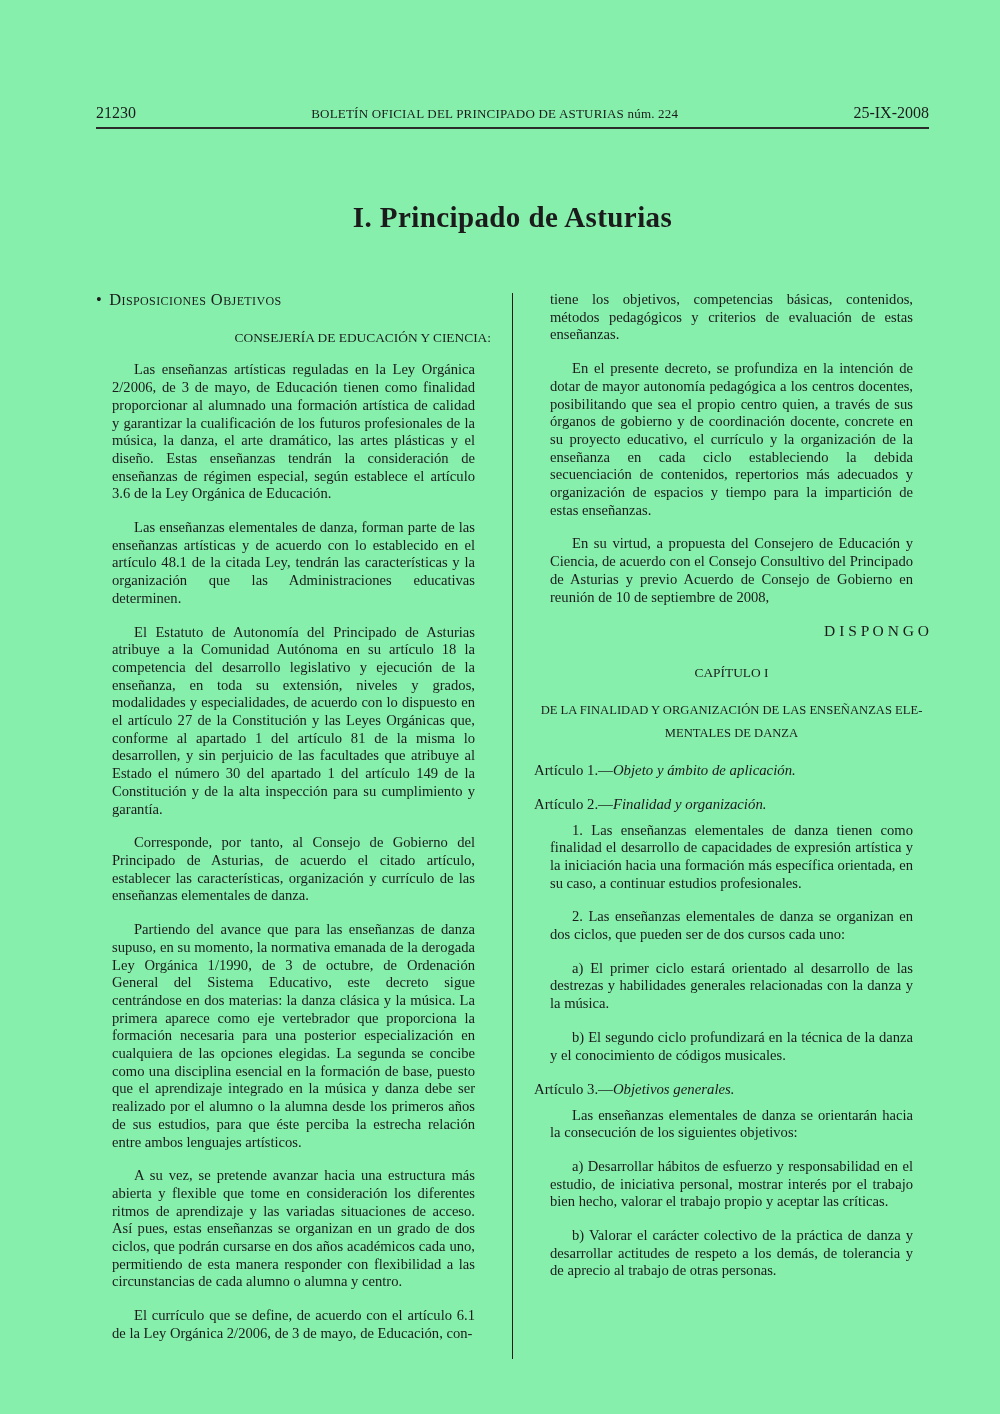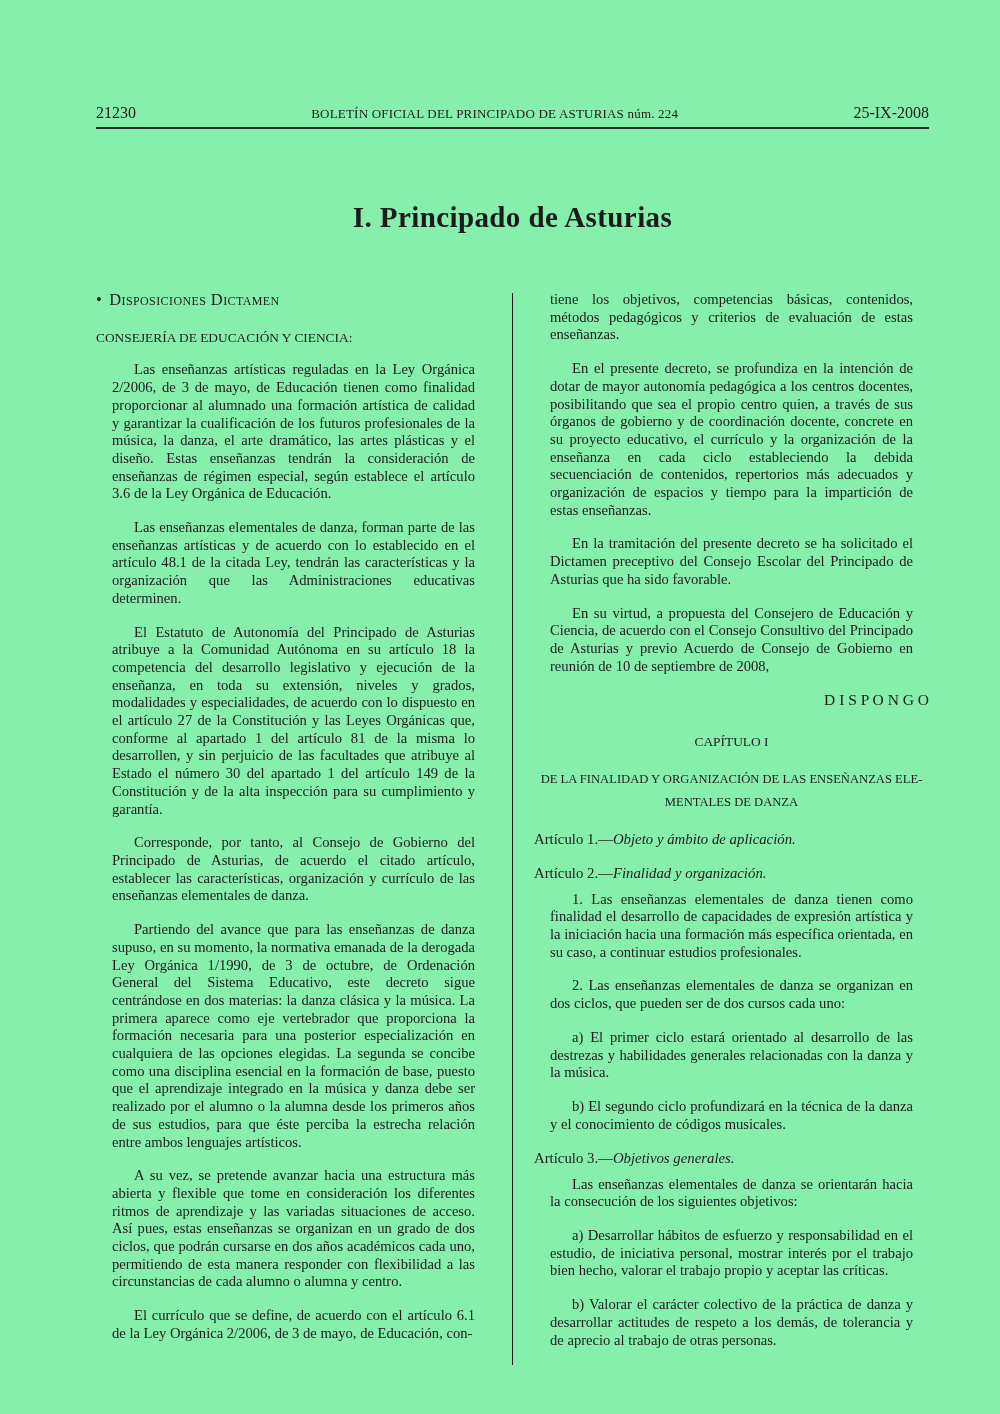--- a/index.html
+++ b/index.html
@@ -53,21 +53,21 @@
   .section-heading {
     font-variant: small-caps;
     font-size: 16.5px;
     letter-spacing: 0.4px;
     text-align: left;
   }
   .section-heading .bullet { margin-right: 7px; font-variant: normal; }
   .org-heading {
     margin-top: 20px;
     font-size: 13.4px;
-    text-align: left;
+    text-align: right;
   }
   .decree {
     margin: 18px 0 0 38px;
     font-style: italic;
   }
   p { margin: 16px; }
   p.body { margin-top: 7.5px; text-indent: 22px; }
   p.body.first-after { margin-top: 15px; }
   p.body.no-indent { text-indent: 0; margin-top: 0; }
   .dispongo {
@@ -105,38 +105,37 @@
     <span class="date">25-IX-2008</span>
   </div>
   <div class="header-rule"></div>
 
   <h1 class="page-title">I. Principado de Asturias</h1>
 
   <div class="columns">
 
     <div class="col">
       <div class="section-heading">
-        <span class="bullet">•</span><span>Disposiciones Dictamen</span>
+        <span class="bullet">•</span><span>Disposiciones Objetivos</span>
       </div>
       <div class="org-heading">CONSEJERÍA DE EDUCACIÓN Y CIENCIA:</div>
       <p class="body first-after">Las enseñanzas artísticas reguladas en la Ley Orgánica 2/2006, de 3 de mayo, de Educación tienen como finalidad proporcionar al alumnado una formación artística de calidad y garantizar la cualificación de los futuros profesionales de la música, la danza, el arte dramático, las artes plásticas y el diseño. Estas enseñanzas tendrán la consideración de enseñanzas de régimen especial, según establece el artículo 3.6 de la Ley Orgánica de Educación.</p>
       <p class="body">Las enseñanzas elementales de danza, forman parte de las enseñanzas artísticas y de acuerdo con lo establecido en el artículo 48.1 de la citada Ley, tendrán las características y la organización que las Administraciones educativas determinen.</p>
       <p class="body">El Estatuto de Autonomía del Principado de Asturias atribuye a la Comunidad Autónoma en su artículo 18 la competencia del desarrollo legislativo y ejecución de la enseñanza, en toda su extensión, niveles y grados, modalidades y especialidades, de acuerdo con lo dispuesto en el artículo 27 de la Constitución y las Leyes Orgánicas que, conforme al apartado 1 del artículo 81 de la misma lo desarrollen, y sin perjuicio de las facultades que atribuye al Estado el número 30 del apartado 1 del artículo 149 de la Constitución y de la alta inspección para su cumplimiento y garantía.</p>
       <p class="body">Corresponde, por tanto, al Consejo de Gobierno del Principado de Asturias, de acuerdo el citado artículo, establecer las características, organización y currículo de las enseñanzas elementales de danza.</p>
       <p class="body">Partiendo del avance que para las enseñanzas de danza supuso, en su momento, la normativa emanada de la derogada Ley Orgánica 1/1990, de 3 de octubre, de Ordenación General del Sistema Educativo, este decreto sigue centrándose en dos materias: la danza clásica y la música. La primera aparece como eje vertebrador que proporciona la formación necesaria para una posterior especialización en cualquiera de las opciones elegidas. La segunda se concibe como una disciplina esencial en la formación de base, puesto que el aprendizaje integrado en la música y danza debe ser realizado por el alumno o la alumna desde los primeros años de sus estudios, para que éste perciba la estrecha relación entre ambos lenguajes artísticos.</p>
       <p class="body">A su vez, se pretende avanzar hacia una estructura más abierta y flexible que tome en consideración los diferentes ritmos de aprendizaje y las variadas situaciones de acceso. Así pues, estas enseñanzas se organizan en un grado de dos ciclos, que podrán cursarse en dos años académicos cada uno, permitiendo de esta manera responder con flexibilidad a las circunstancias de cada alumno o alumna y centro.</p>
       <p class="body">El currículo que se define, de acuerdo con el artículo 6.1 de la Ley Orgánica 2/2006, de 3 de mayo, de Educación, con-</p>
     </div>
 
     <div class="col-divider"></div>
 
     <div class="col">
       <p class="body no-indent">tiene los objetivos, competencias básicas, contenidos, métodos pedagógicos y criterios de evaluación de estas enseñanzas.</p>
       <p class="body">En el presente decreto, se profundiza en la intención de dotar de mayor autonomía pedagógica a los centros docentes, posibilitando que sea el propio centro quien, a través de sus órganos de gobierno y de coordinación docente, concrete en su proyecto educativo, el currículo y la organización de la enseñanza en cada ciclo estableciendo la debida secuenciación de contenidos, repertorios más adecuados y organización de espacios y tiempo para la impartición de estas enseñanzas.</p>
-      <p class="body">En la tramitación del presente decreto se ha solicitado el Dictamen preceptivo del Consejo Escolar del Principado de Asturias que ha sido favorable.</p>
       <p class="body">En su virtud, a propuesta del Consejero de Educación y Ciencia, de acuerdo con el Consejo Consultivo del Principado de Asturias y previo Acuerdo de Consejo de Gobierno en reunión de 10 de septiembre de 2008,</p>
 
       <div class="dispongo">D I S P O N G O</div>
       <div class="chapter">CAPÍTULO I</div>
       <div class="chapter-sub">DE LA FINALIDAD Y ORGANIZACIÓN DE LAS ENSEÑANZAS ELE-
 MENTALES DE DANZA</div>
 
       <div class="article-heading">
         <span>Artículo 1.—</span><em>Objeto y ámbito de aplicación.</em>
       </div>

